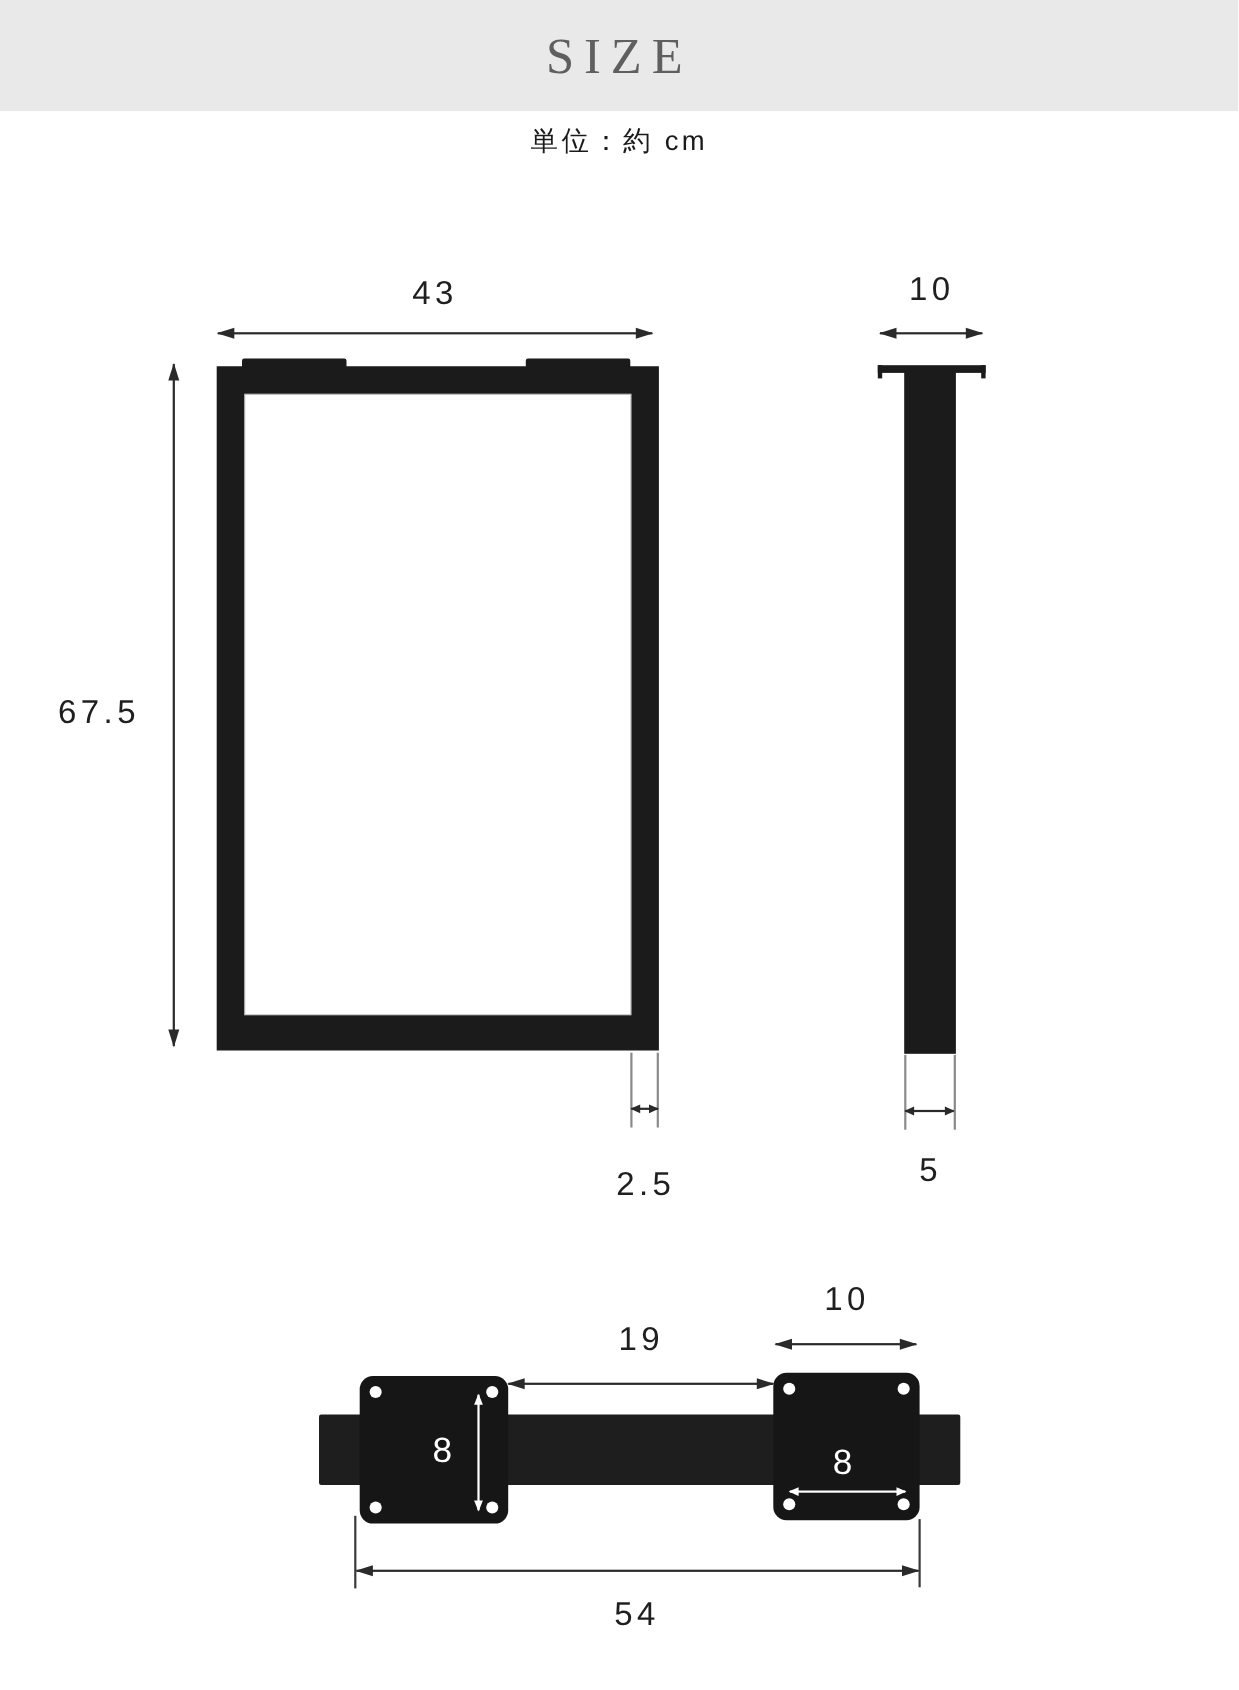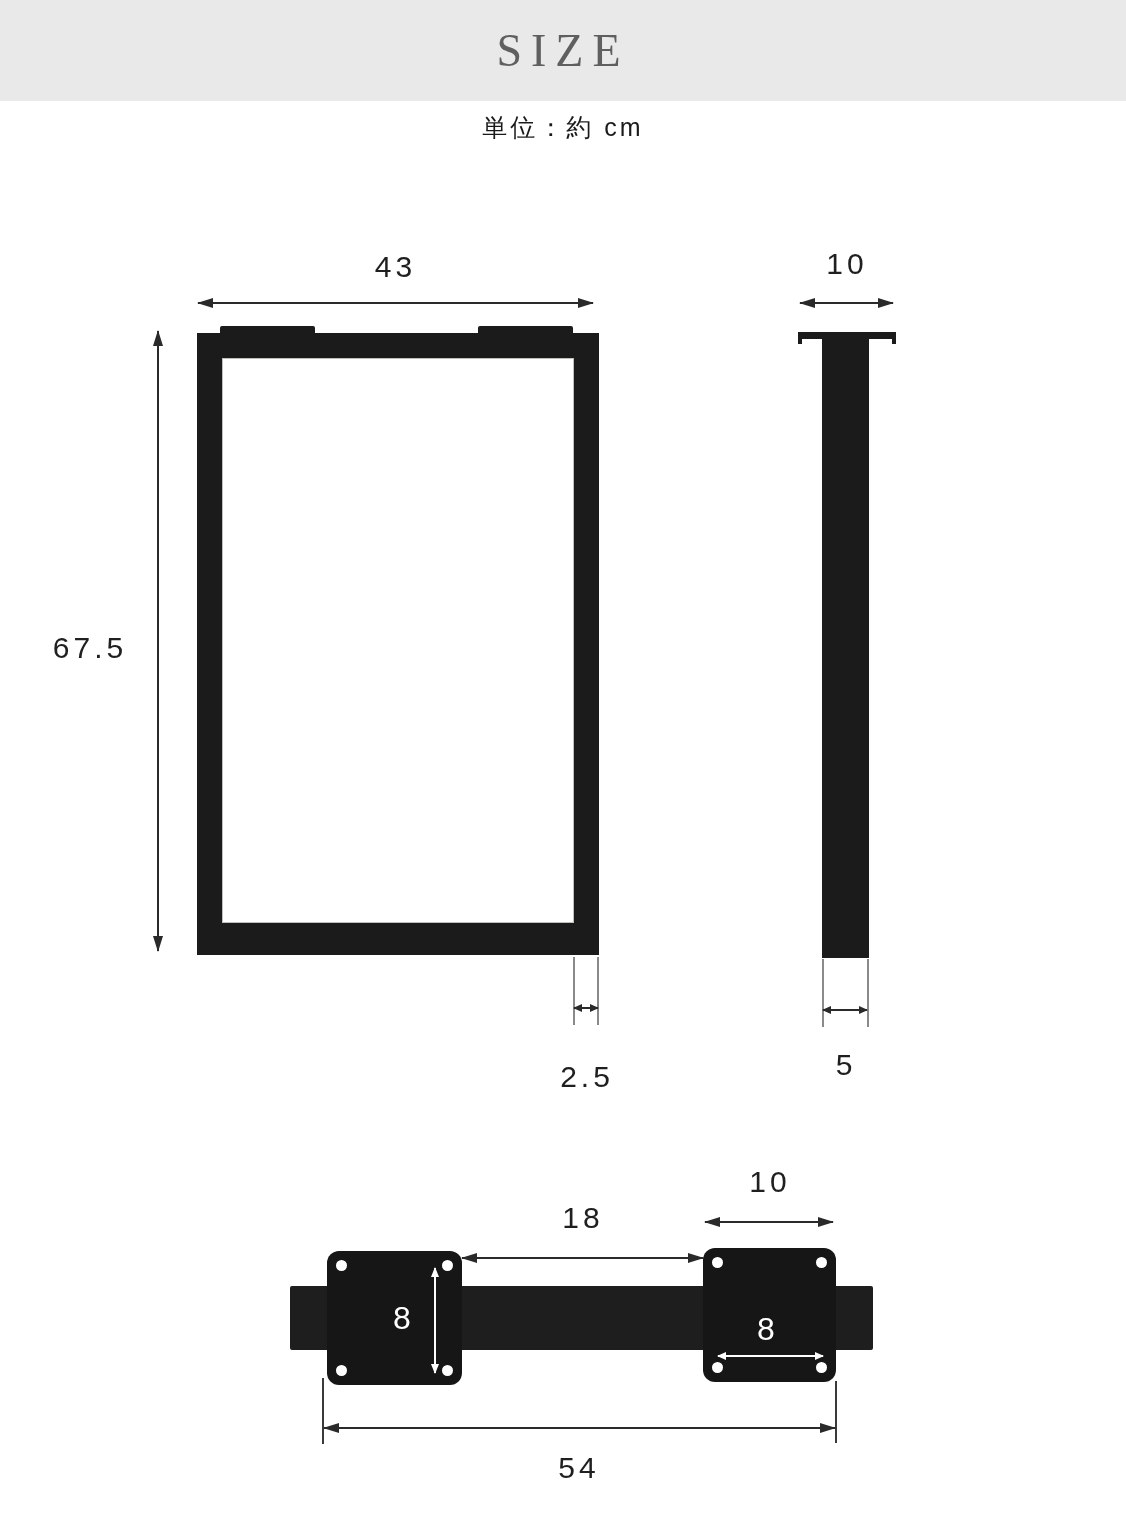--- a/index.html
+++ b/index.html
@@ -106,21 +106,21 @@
   <div class="abs column"></div>
 
   <div class="abs ext" style="left:822px;top:959px;height:68px;"></div>
   <div class="abs ext" style="left:867px;top:959px;height:68px;"></div>
   <div class="abs harrow sm" style="left:823px;top:1009px;width:44px;"></div>
   <div class="abs dim-label" style="left:799px;top:1048px;width:94px;">5</div>
 
   <div class="abs dim-label" style="left:710px;top:1165px;width:120px;">10</div>
   <div class="abs harrow" style="left:705px;top:1221px;width:128px;"></div>
 
-  <div class="abs dim-label" style="left:523px;top:1201px;width:120px;">18</div>
+  <div class="abs dim-label" style="left:523px;top:1201px;width:120px;">19</div>
   <div class="abs harrow" style="left:462px;top:1257px;width:241px;"></div>
 
   <div class="abs bar"></div>
 
   <div class="abs plate" style="left:327px;top:1251px;">
     <span class="hole tl"></span>
     <span class="hole tr"></span>
     <span class="hole bl"></span>
     <span class="hole br"></span>
   </div>

